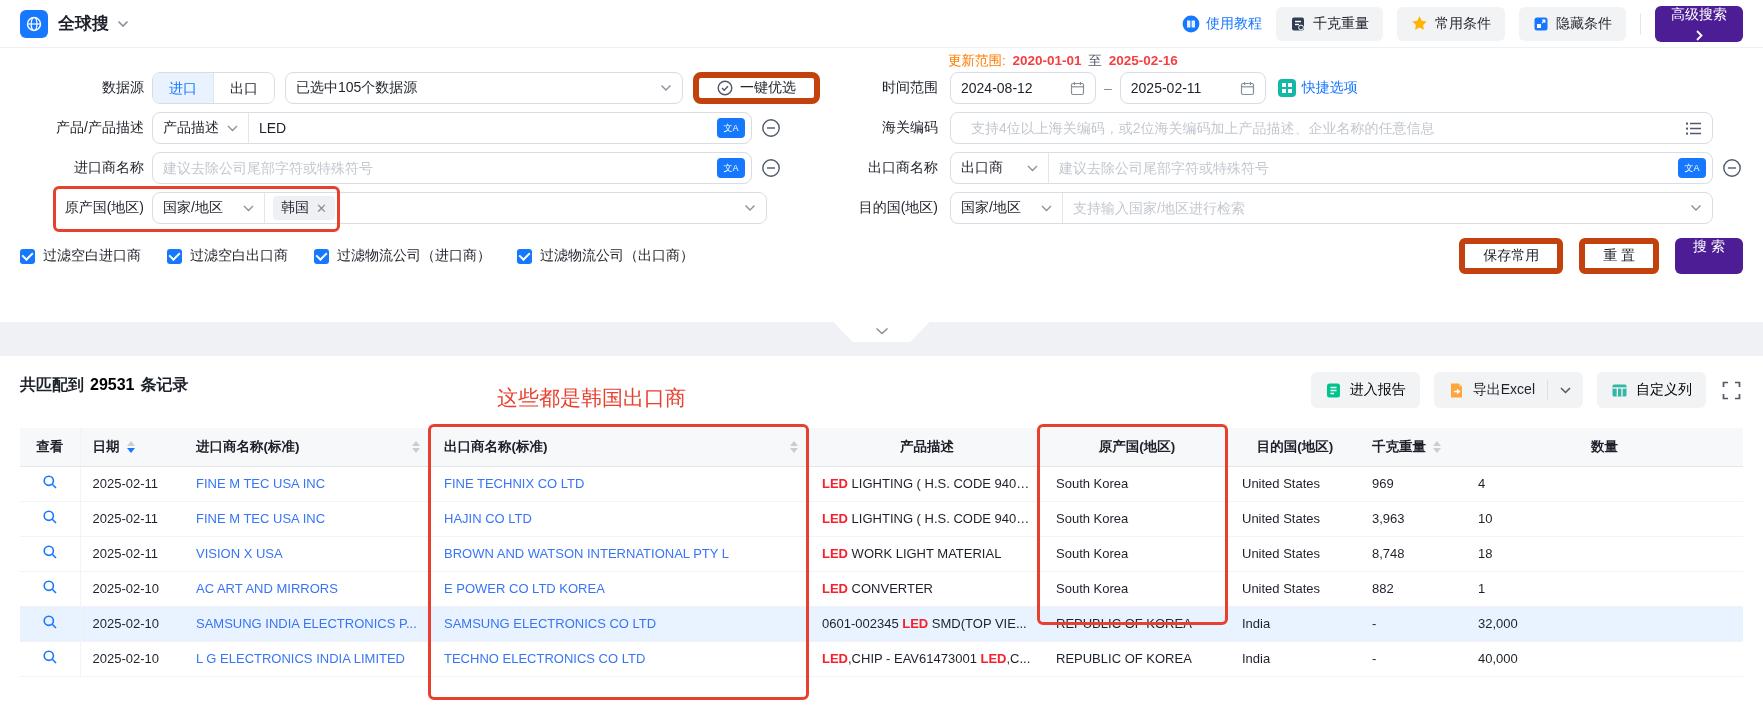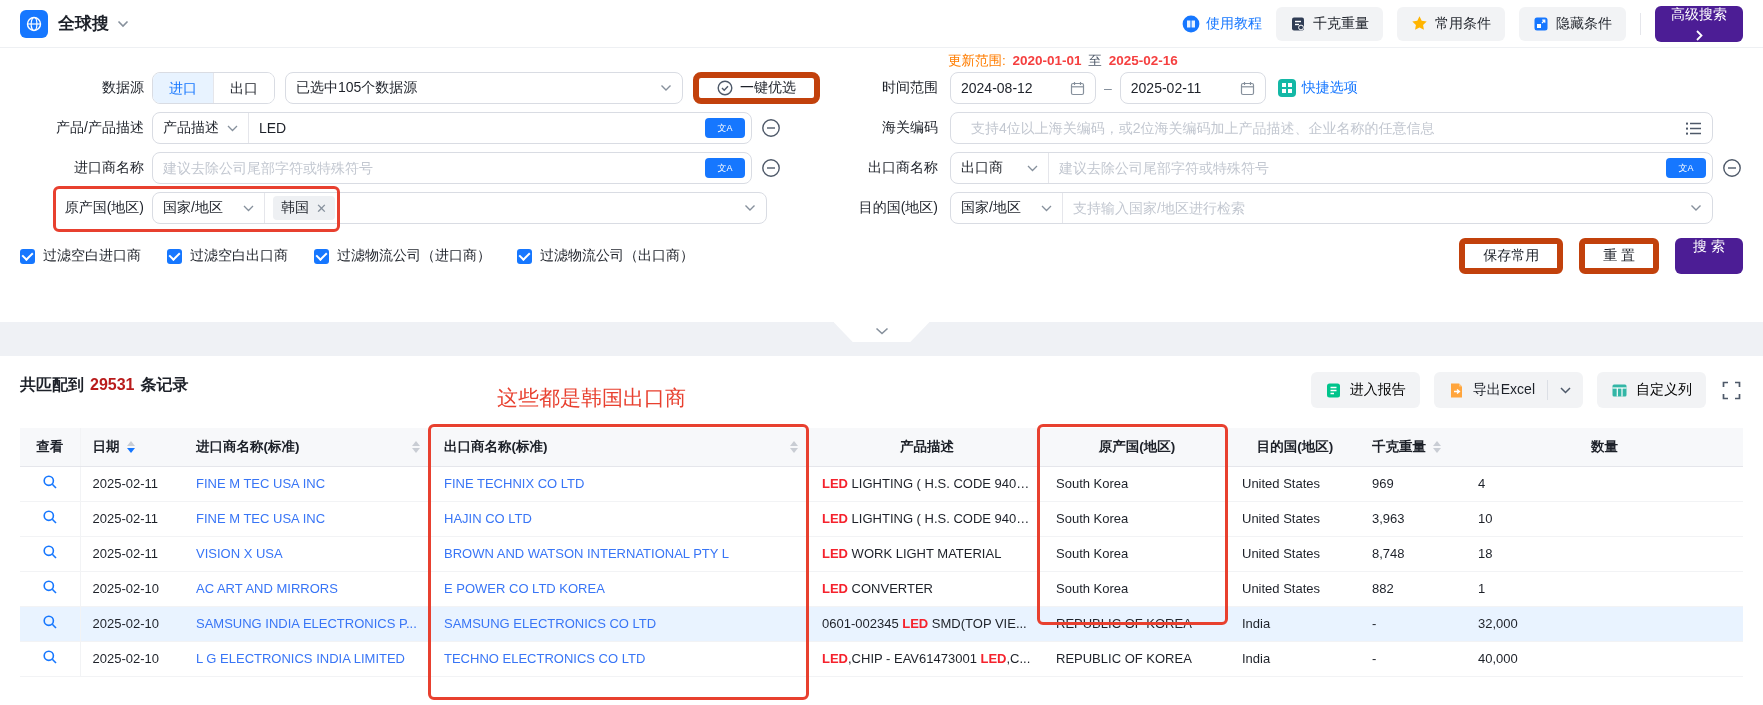--- a/index.html
+++ b/index.html
@@ -36,21 +36,21 @@
   .field { border:1px solid #d9dce3; border-radius:8px; height:32px; background:#fff;
     display:flex; align-items:center; padding:0 10px; }
   .combo { border:1px solid #d9dce3; border-radius:8px; height:32px; background:#fff;
     display:flex; align-items:center; overflow:hidden; }
   .combo .sub-select { display:flex; align-items:center; gap:8px; padding:0 10px; height:100%;
     border-right:1px solid #e5e6eb; flex:none; cursor:pointer; }
   .combo input, .field input { border:none; outline:none; flex:1; font-size:14px; height:100%;
     padding:0 10px; font-family:inherit; color:#1d2129; min-width:0; background:transparent; }
   input::placeholder { color:#c2c7d0; }
   .chev { flex:none; display:inline-flex; }
-  .trans-ic { flex:none; width:40px; height:20px; border-radius:4px; background:#1677ff; color:#fff;
+  .trans-ic { flex:none; width:28px; height:20px; border-radius:4px; background:#1677ff; color:#fff;
     font-size:9px; display:flex; align-items:center; justify-content:center; margin:0 6px; cursor:pointer; }
   .out-ic { flex:none; margin-left:8px; cursor:pointer; display:inline-flex; }
   .tag { background:#eef0f3; border-radius:4px; height:24px; display:flex; align-items:center;
     gap:7px; padding:0 8px; margin-left:8px; color:#1d2129; }
   .tag .x { color:#86909c; font-size:13px; cursor:pointer; }
 
   .update-range { position:absolute; left:948px; top:4px; font-size:13.5px; color:#ff7d00; }
   .update-range b { color:#f53f3f; margin:0 3px; }
   .update-range .zhi { color:#4e5969; font-weight:normal; }
 
@@ -70,21 +70,21 @@
   
   .band { height:34px; }
   .collapse-tab { width:96px; height:20px; background:#fff; margin:0 auto;
     clip-path:polygon(0 0,100% 0,80% 100%,20% 100%); display:flex; align-items:flex-start;
     justify-content:center; cursor:pointer; }
 
   
   .results { background:#fff; height:349px; padding:16px 20px 0 20px; position:relative; }
   .res-head { height:56px; display:flex; align-items:flex-start; }
   .summary { font-size:16px; font-weight:bold; padding-top:3px; }
-  .summary .num { color:#b91c1c; margin:12px 6px; }
+  .summary .num { color:#000000; margin:12px 6px; }
   .res-tools { margin-left:auto; display:flex; align-items:center; gap:14px; }
   .tool-btn { background:#f2f3f5; border:none; border-radius:6px; height:36px; padding:0 14px;
     display:flex; align-items:center; gap:8px; font-size:14px; cursor:pointer; }
   .tool-split { display:flex; align-items:center; background:#f2f3f5; border-radius:6px; height:36px; }
   .tool-split .main { padding:0 12px 0 14px; display:flex; align-items:center; gap:8px; cursor:pointer; }
   .tool-split .sep { width:1px; height:20px; background:#dcdfe5; }
   .tool-split .dd { padding:0 12px; height:100%; display:flex; align-items:center; cursor:pointer; }
   .expand-btn { background:none; border:none; cursor:pointer; display:flex; padding:2px; }
 
   table { width:100%; border-collapse:collapse; table-layout:fixed; }

